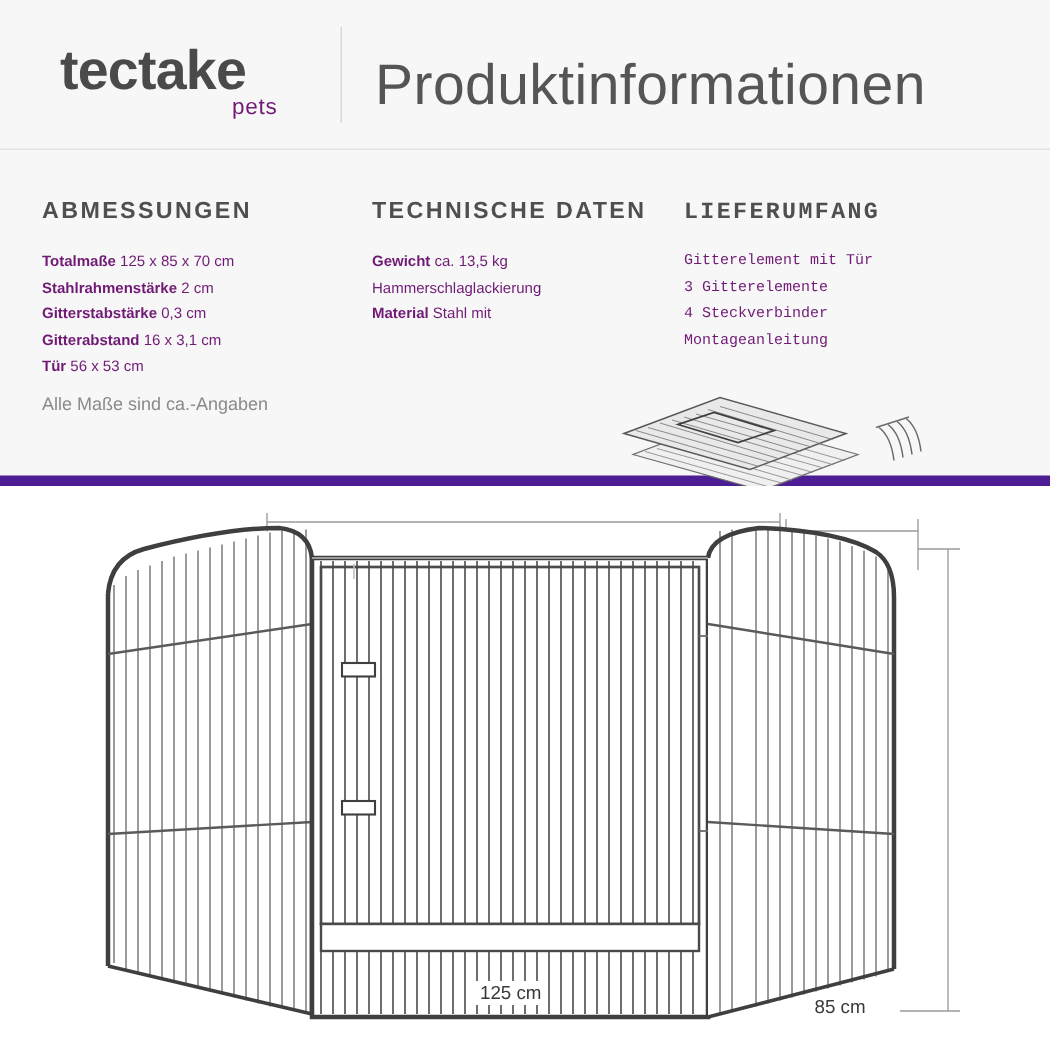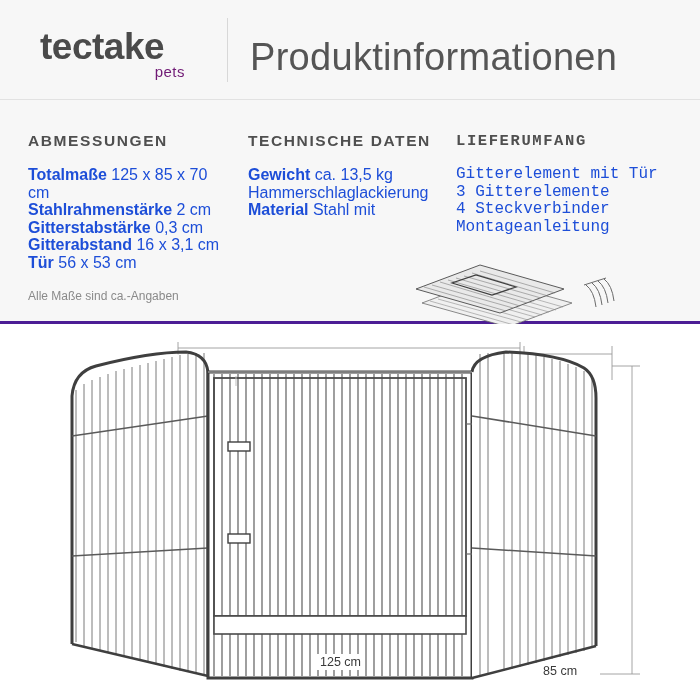--- a/index.html
+++ b/index.html
@@ -58,43 +58,43 @@
     color: #555555;
     letter-spacing: 0.3px;
   }
 
   
   .infoband {
     position: absolute;
     left: 0; top: 100px;
     width: 700px; height: 224px;
     background: #f7f7f7;
-    border-bottom: 3px solid #4c1d95;
+    border-bottom: 7px solid #4c1d95;
   }
   .col { position: absolute; top: 32px; }
   .col-1 { left: 28px; width: 200px; }
   .col-2 { left: 248px; width: 210px; }
   .col-3 { left: 456px; width: 215px; font-family: Liberation Mono, monospace; }
   .col-head {
     font-size: 15.5px;
     letter-spacing: 1.6px;
     color: #4f4f4f;
     font-weight: bold;
     margin-bottom: 16px;
   }
   .line {
-    font-size: 16px;
+    font-size: 10px;
     line-height: 17.5px;
-    color: #1d4ed8;
+    color: #701a75;
   }
   .line b { font-weight: bold; }
   .note {
     font-size: 12px;
     color: #8a8a8a;
-    margin-top: 18px;
+    margin-top: 8px;
   }
 
   
   .flatpack {
     position: absolute;
     left: 400px; top: 245px;
     width: 230px; height: 90px;
   }
 
   

